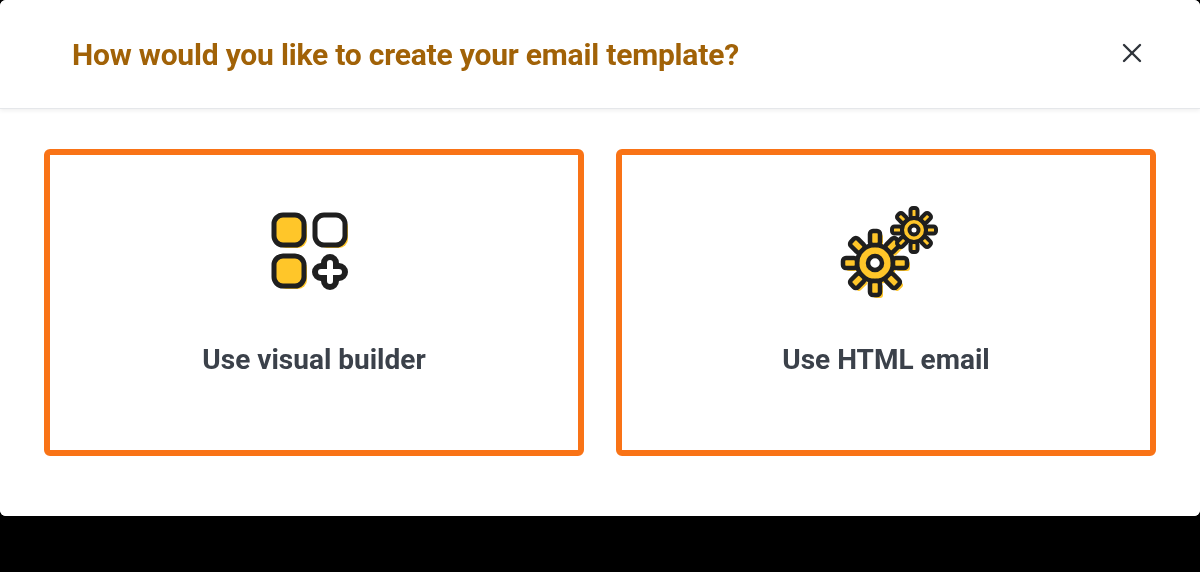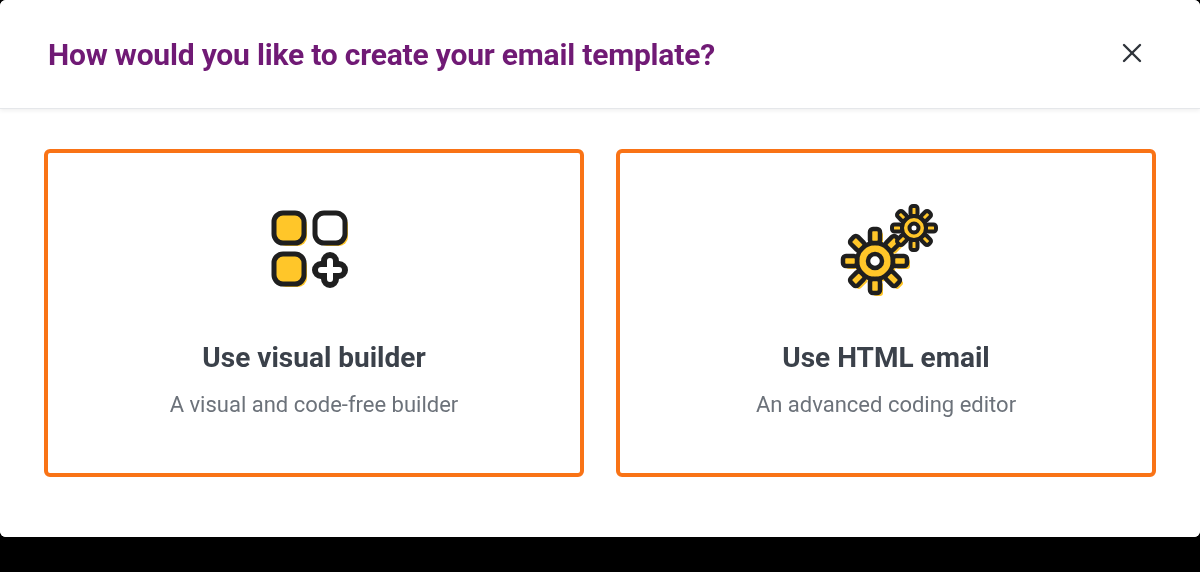--- a/index.html
+++ b/index.html
@@ -17,43 +17,44 @@
     padding: 34px 48px 34px 48px;
     border-bottom: 1px solid #e5e7ea;
     box-shadow: 0 2px 4px rgba(0,0,0,0.06);
     position: relative;
     z-index: 2;
     background: #fff;
   }
   .modal-title {
     font-size: 30px;
     font-weight: 700;
-    color: #701a75;
+    color: #a16207;
     letter-spacing: -0.2px;
+    margin-left: 24px;
   }
   .close-btn {
     width: 40px;
     height: 40px;
     display: flex;
     align-items: center;
     justify-content: center;
     cursor: pointer;
     color: #2f343b;
     background: transparent;
     border: none;
   }
   .modal-body {
     padding: 40px 44px 60px 44px;
     display: flex;
     gap: 32px;
     background: #fff;
   }
   .option-card {
     flex: 1;
-    border: 4px solid #f97316;
+    border: 6px solid #f97316;
     border-radius: 6px;
     padding: 40px 30px 56px 30px;
     display: flex;
     flex-direction: column;
     align-items: center;
     cursor: pointer;
     background: #fff;
   }
   .option-icon {
     width: 120px;
@@ -115,21 +116,20 @@
                      a6 6 0 0 0 6 6 h3 v3
                      a6 6 0 0 0 6 6
                      a6 6 0 0 0 6 -6 v-3 h3
                      a6 6 0 0 0 6 -6
                      a6 6 0 0 0 -6 -6 h-3 v-3
                      a6 6 0 0 0 -6 -6 z" fill="#ffffff"></path>
           </g>
         </svg>
       </div>
       <div class="option-title">Use visual builder</div>
-      <div class="option-desc">A visual and code-free builder</div>
     </div>
 
     <div class="option-card">
       <div class="option-icon">
         <svg width="110" height="110" viewBox="0 0 110 110">
 
           <g transform="translate(47,66)">
             <g fill="#ffc629">
               <circle cx="0" cy="0" r="18"></circle>
               <g>
@@ -180,17 +180,16 @@
                   <rect x="-22" y="-3.5" width="10" height="7" rx="2.5"></rect>
                   <rect x="12" y="-3.5" width="10" height="7" rx="2.5"></rect>
                 </g>
               </g>
             </g>
             <circle cx="0" cy="0" r="4.5" fill="#ffffff" stroke="#1f1f1f" stroke-width="4"></circle>
           </g>
         </svg>
       </div>
       <div class="option-title">Use HTML email</div>
-      <div class="option-desc">An advanced coding editor</div>
     </div>
 
   </div>
 </div>
 
 </body></html>

